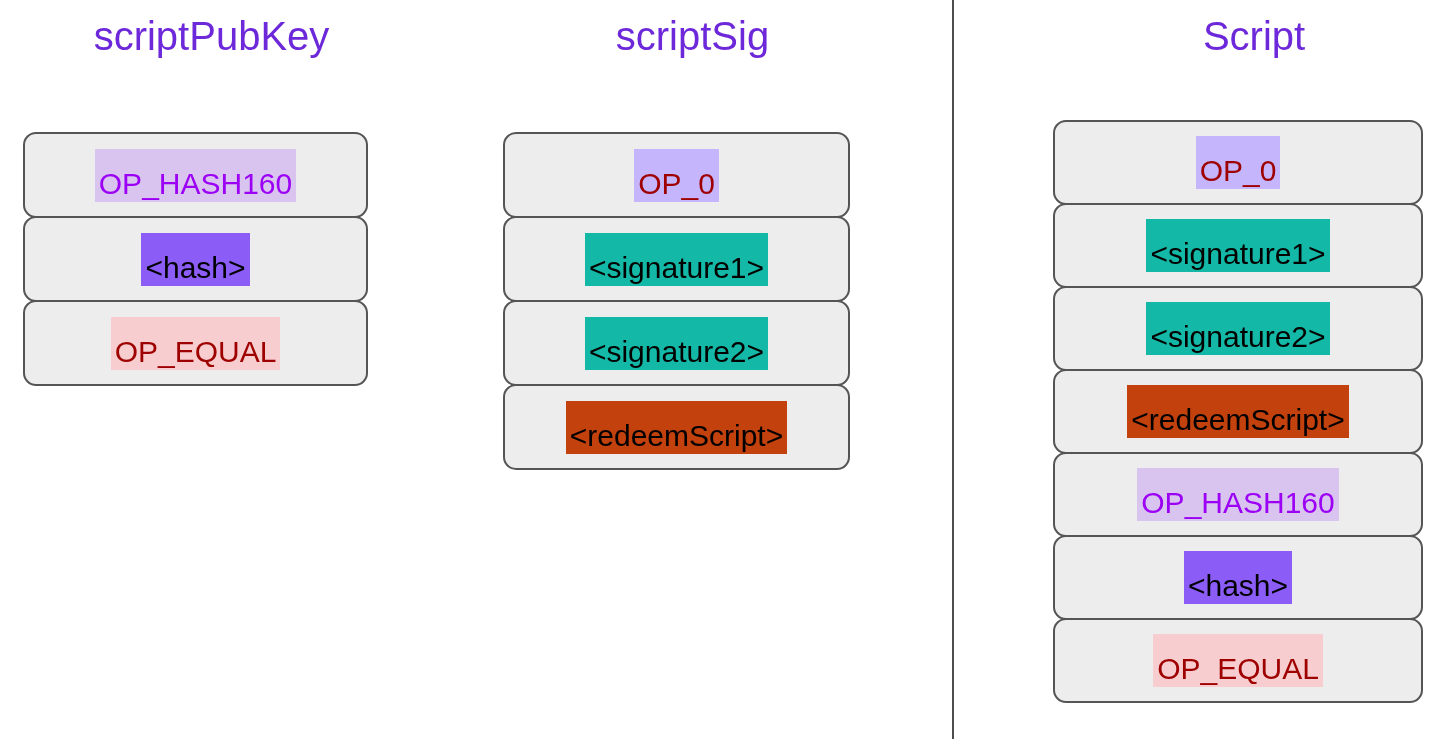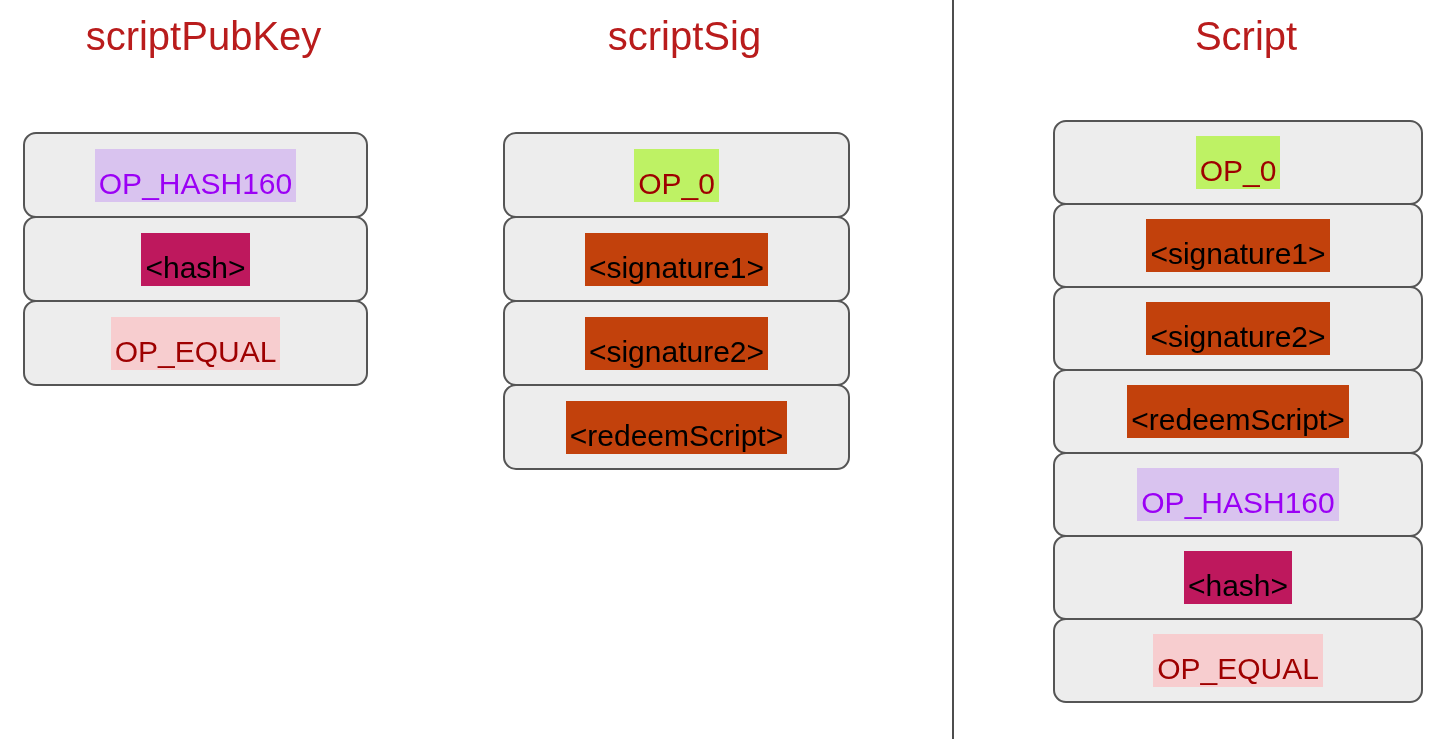--- a/index.html
+++ b/index.html
@@ -30,26 +30,26 @@
     background: #4d4d4d;
   }
 
   
   .column {
     position: absolute;
   }
 
   .column-title {
     position: absolute;
-    left: 8px;
+    left: 16px;
     width: 100%;
     text-align: center;
     font-size: 40px;
     line-height: 44px;
-    color: #b91c1c;
+    color: #6d28d9;
     font-weight: normal;
     letter-spacing: 0px;
     white-space: nowrap;
   }
 
   .stack {
     position: absolute;
     left: 0;
     width: 100%;
   }
@@ -72,24 +72,24 @@
   .op-label {
     font-size: 30px;
     line-height: 34px;
     padding: 18px 4px 1px 4px;
     white-space: nowrap;
     display: inline-block;
   }
 
   
   .hl-purple   { background: #d9c3ef; color: #9b00f5; }
-  .hl-orange   { background: #be185d; color: #000000; }
+  .hl-orange   { background: #8b5cf6; color: #000000; }
   .hl-pinklite { background: #f7cdcf; color: #9e0000; text-align: center; }
-  .hl-pinkdark { background: #bef264; color: #9e0000; }
-  .hl-cyan     { background: #c2410c; color: #000000; }
+  .hl-pinkdark { background: #c4b5fd; color: #9e0000; }
+  .hl-cyan     { background: #14b8a6; color: #000000; }
   .hl-green    { background: #c2410c; color: #000000; }
 </style>
 </head>
 <body>
 
 <div class="canvas">
 
   <div id="columns-host">
       <div class="column" style="left: 23px; top: 0px; width: 345px; height: 739px;">
         <div class="column-title" style="top: 14px;">scriptPubKey</div>

